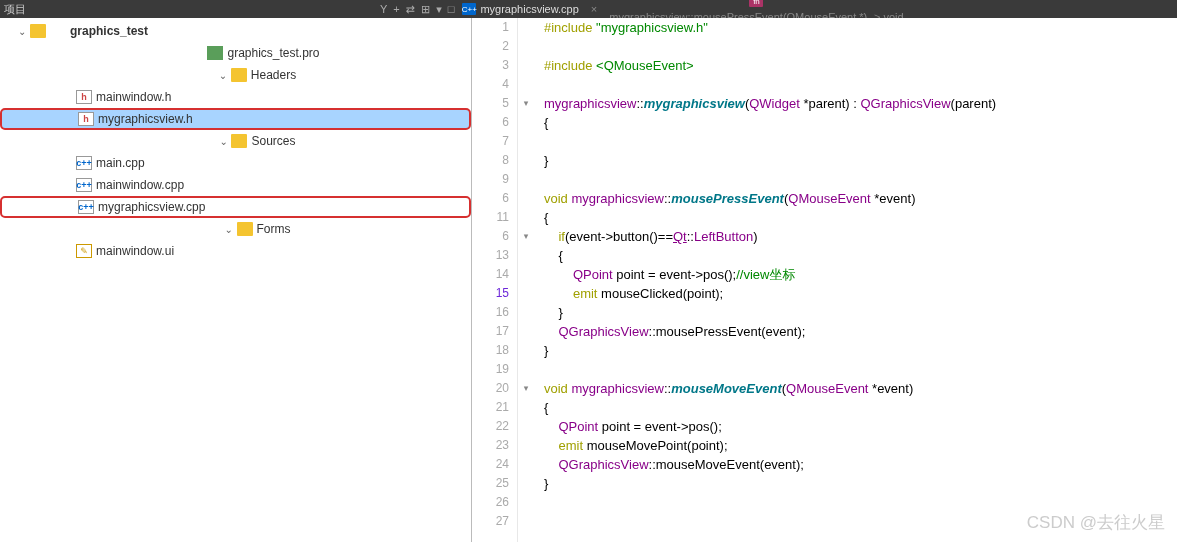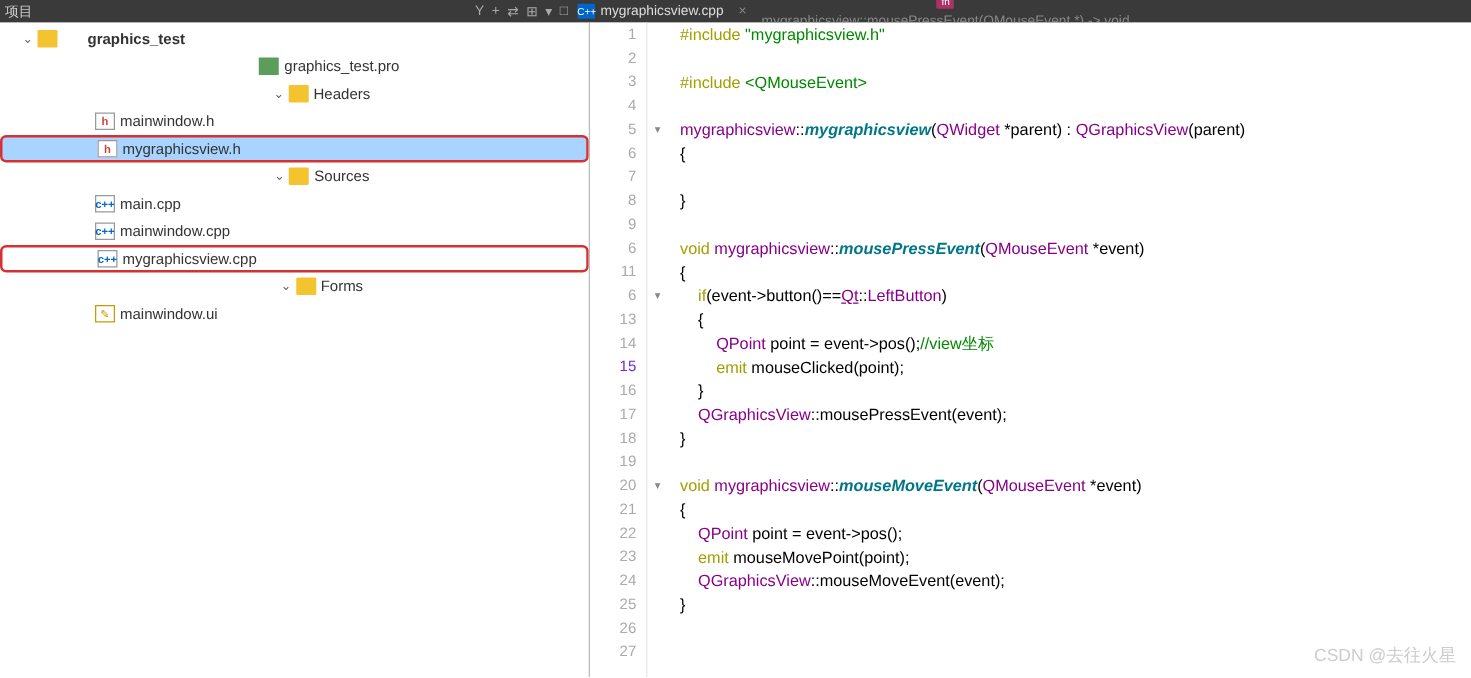--- a/index.html
+++ b/index.html
@@ -39,21 +39,21 @@
 .code { flex: 1; padding-left: 10px; }
 .code-line { height: 19px; line-height: 19px; white-space: pre; }
 .kw { color: #a0a000; }
 .str { color: #008800; }
 .inc { color: #008800; }
 .type { color: #880088; }
 .func { color: #007788; font-style: italic; font-weight: bold; }
 .enumv { color: #880088; }
 .cmt { color: #008800; }
 .ns { color: #880088; text-decoration: underline; }
-.watermark { position: fixed; right: 12px; bottom: 8px; font-size: 14px; color: #ccc; pointer-events: none; }
+.watermark { position: fixed; right: 12px; bottom: 8px; font-size: 17px; color: #ccc; pointer-events: none; }
 </style>
 </head>
 <body>
 
 <div class="topbar">
   <div class="topbar-left">项目</div>
   <div class="topbar-icons">
     <span>Y</span>
     <span>+</span>
     <span>⇄</span>

